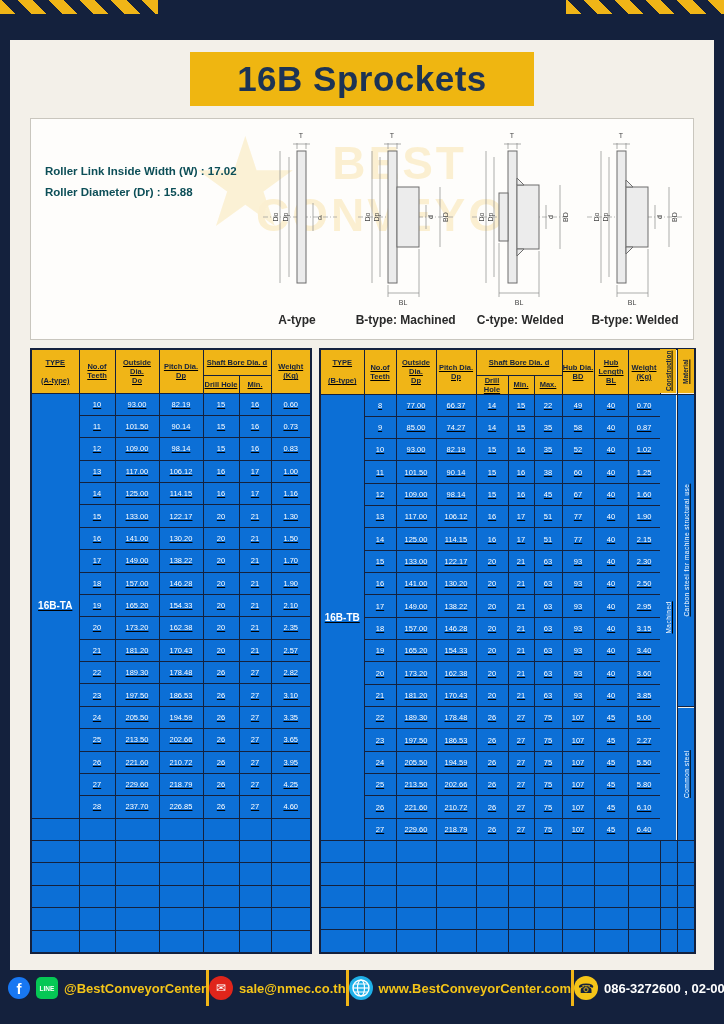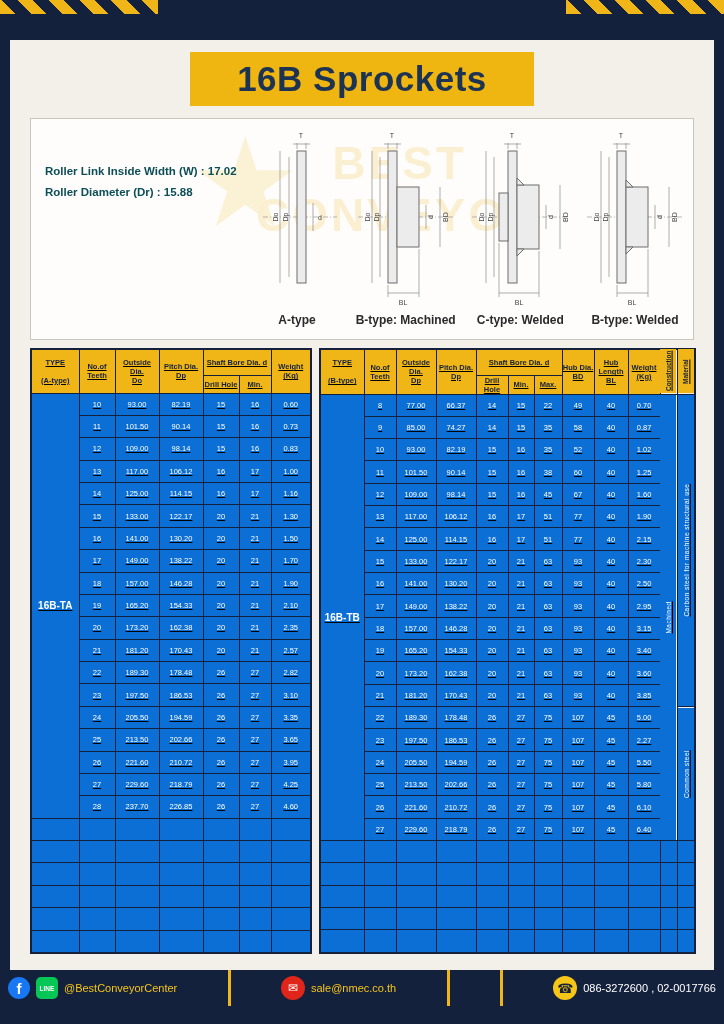--- a/index.html
+++ b/index.html
@@ -53,21 +53,21 @@
   td.type-cell{font-weight:bold;font-size:10px;}
   .vert{writing-mode:vertical-rl;transform:rotate(180deg);text-orientation:mixed;}
   th.vert{font-size:6.5px;}
   td.vert{font-size:6.5px;letter-spacing:.5px;}
 
   
   #footer{position:absolute;left:0;right:0;top:960px;height:56px;display:flex;align-items:center;
     justify-content:space-between;padding:0 8px;}
   .fsec{display:flex;align-items:center;gap:6px;white-space:nowrap;}
   .fsep{width:3px;height:36px;background:#f0b517;flex:0 0 auto;}
-  .ftext{font-size:11px;font-weight:normal;color:#f5c518;}
+  .ftext{font-size:13px;font-weight:bold;color:#f5c518;}
   .ftext.white{color:#ffffff;}
   .icon-circle{display:inline-flex;align-items:center;justify-content:center;border-radius:50%;
     flex:0 0 auto;}
   .fb-icon{width:22px;height:22px;background:#1877f2;color:#fff;font-weight:800;font-size:15px;}
   .line-icon{display:inline-flex;align-items:center;justify-content:center;width:22px;height:22px;
     border-radius:5px;background:#06c755;color:#fff;font-weight:800;font-size:6.5px;flex:0 0 auto;}
   .mail-icon{width:24px;height:24px;background:#e0251b;color:#fff;font-size:12px;}
   .globe-icon{width:24px;height:24px;background:#1fb0e8;}
   .phone-icon{width:24px;height:24px;background:#f5c518;color:#14213d;font-size:13px;}
 </style>
@@ -797,20 +797,32 @@
       <span class="icon-circle fb-icon">f</span>
       <span class="line-icon">LINE</span>
       <span class="ftext">@BestConveyorCenter</span>
     </div>
     <div class="fsep"></div>
     <div class="fsec">
       <span class="icon-circle mail-icon">✉</span>
       <span class="ftext">sale@nmec.co.th</span>
     </div>
     <div class="fsep"></div>
+    <div class="fsec">
+      <span class="icon-circle globe-icon">
+        <svg width="24" height="24" viewBox="0 0 24 24">
+          <circle cx="12" cy="12" r="8" fill="none" stroke="#ffffff" stroke-width="1.4"></circle>
+          <ellipse cx="12" cy="12" rx="3.5" ry="8" fill="none" stroke="#ffffff" stroke-width="1.2"></ellipse>
+          <line x1="4" y1="12" x2="20" y2="12" stroke="#ffffff" stroke-width="1.2"></line>
+          <line x1="5.2" y1="8" x2="18.8" y2="8" stroke="#ffffff" stroke-width="1"></line>
+          <line x1="5.2" y1="16" x2="18.8" y2="16" stroke="#ffffff" stroke-width="1"></line>
+        </svg>
+      </span>
+      <span class="ftext">www.BestConveyorCenter.com</span>
+    </div>
     <div class="fsep"></div>
     <div class="fsec">
       <span class="icon-circle phone-icon">☎</span>
       <span class="ftext white">086-3272600 , 02-0017766</span>
     </div>
   </div>
 
 </div>
 
 </body></html>

